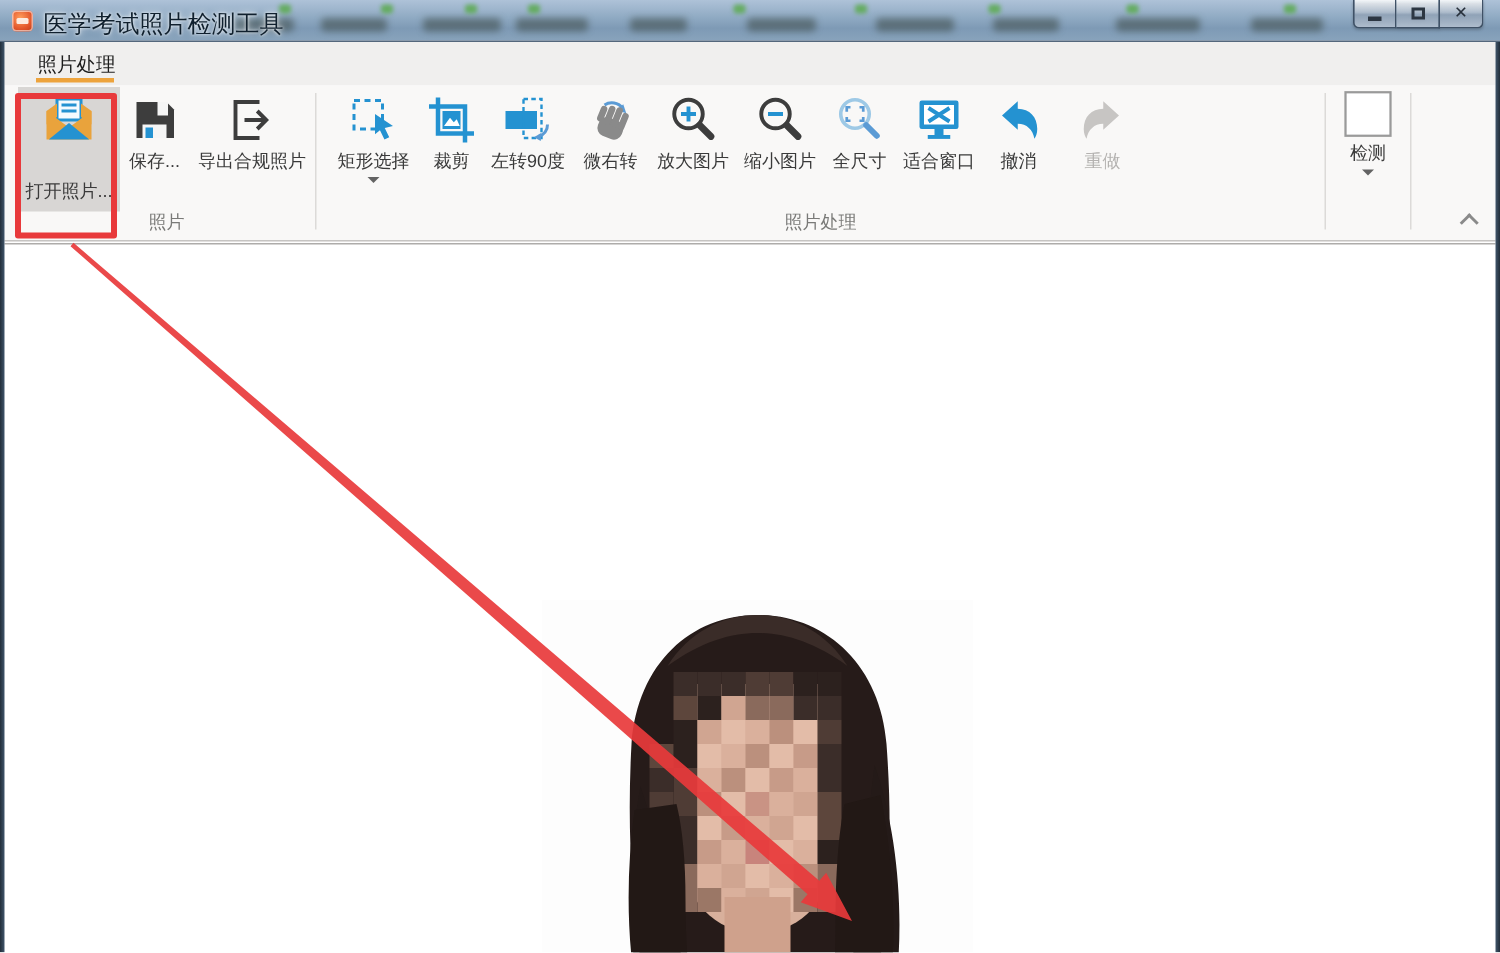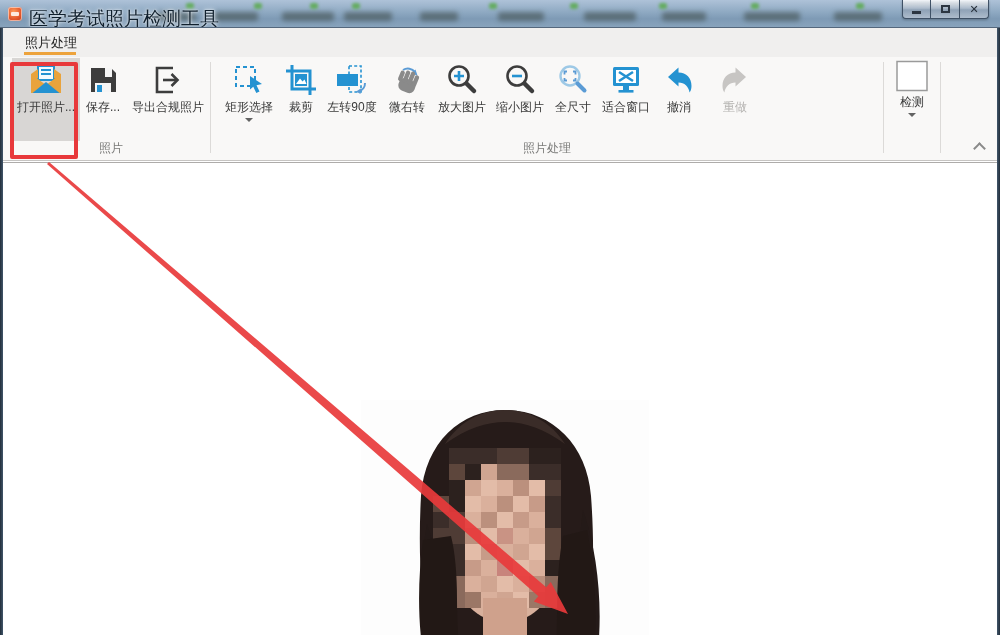--- a/index.html
+++ b/index.html
@@ -13,21 +13,21 @@
     border-bottom:1px solid #54677c; overflow:hidden; z-index:30; }
   .blob { position:absolute; top:12px; height:9px; border-radius:3px;
     background:rgba(52,63,58,.5); filter:blur(2.5px); }
   .dot { position:absolute; top:3px; width:8px; height:6px; border-radius:2px;
     background:rgba(98,172,92,.95); filter:blur(1.5px); }
   .app-icon { position:absolute; left:8px; top:7px; width:14px; height:14px; border-radius:3px;
     background:radial-gradient(circle at 40% 35%,#ff9d5c,#e2552a 60%,#b93c17);
     box-shadow:inset 0 0 0 1px rgba(255,255,255,.55); }
   .app-icon:after { content:""; position:absolute; left:3px; top:5px; width:8px; height:4px;
     background:#fdeade; border-radius:1px; }
-  .title-text { position:absolute; left:29px; top:6px; font-size:19px; color:#10202e;
+  .title-text { position:absolute; left:29px; top:6px; font-size:16px; color:#10202e;
     text-shadow:0 0 5px rgba(255,255,255,.9), 0 0 2px rgba(255,255,255,.9); white-space:nowrap; }
   .winbtns { position:absolute; top:0; right:11px; display:flex; height:19px;
     filter:drop-shadow(0 1px 1px rgba(0,0,0,.3)); }
   .winbtn { width:29px; height:19px; border:1px solid #3f5166; border-top:none;
     background:linear-gradient(180deg,rgba(255,255,255,.85),rgba(214,224,236,.55) 45%,rgba(160,176,196,.55) 55%,rgba(205,216,230,.7));
     display:flex; align-items:center; justify-content:center; color:#27303b; }
   .winbtn + .winbtn { border-left:none; }
   .winbtn:first-child { border-radius:0 0 0 4px; }
   .winbtn:last-child { border-radius:0 0 4px 0; }
   .glyph-min { width:9px; height:3px; background:#2c3642; margin-top:7px; }
@@ -50,21 +50,21 @@
   .rgroup { display:flex; flex-direction:column; }
   .btnrow { height:84px; display:flex; align-items:stretch; padding-top:1px; }
   .glabel { height:19px; text-align:center; font-size:12px; color:#7a7a78; line-height:16px;font-family:Liberation Mono, monospace; }
   .gsep { width:1px; background:#dcdad8; margin:5px 0 7px; }
 
   .rbtn { display:flex; flex-direction:column; align-items:center; padding:5px 5px 1px;
     cursor:default; }
   .rbtn .icn { width:34px; height:34px; margin-bottom:3px; display:block; }
   .rbtn .lbl { font-size:12px; color:#3a3a3a; white-space:nowrap; line-height:14px; }
   .rbtn .lbl.disabled { color:#b4b2b0; }
-  .rbtn.pressed { background:#d8d6d4; }
+  .rbtn.pressed { background:#d8d6d4;gap:20px; }
   .droparrow { margin-top:4px; width:0; height:0; border:4px solid transparent; border-top-color:#636363; }
   .detect-btn { width:56px; padding-top:3px; }
   .detect-btn .icn { width:36px; height:32px; }
   .collapse { position:absolute; right:13px; bottom:10px; width:9px; height:9px; }
   .collapse:before { content:""; position:absolute; left:0; top:3px; width:7px; height:7px;
     border-top:2px solid #8a8a8a; border-left:2px solid #8a8a8a; transform:rotate(45deg); }
 
   
   .canvas { position:absolute; top:162px; left:3px; right:3px; bottom:0; background:#ffffff;
     border-top:1px solid #aeacaa; }

